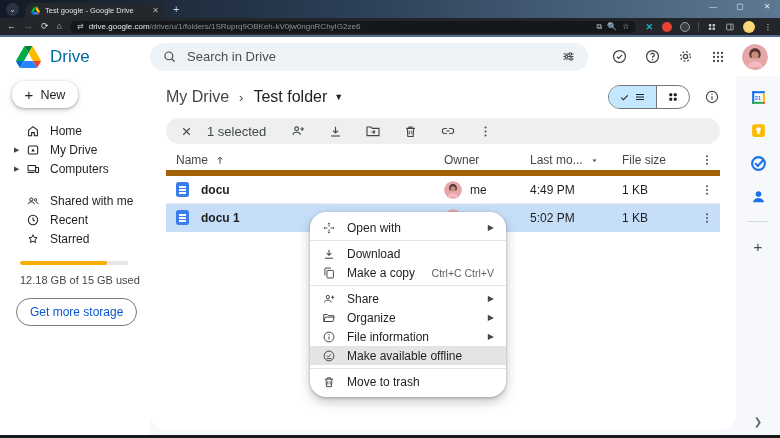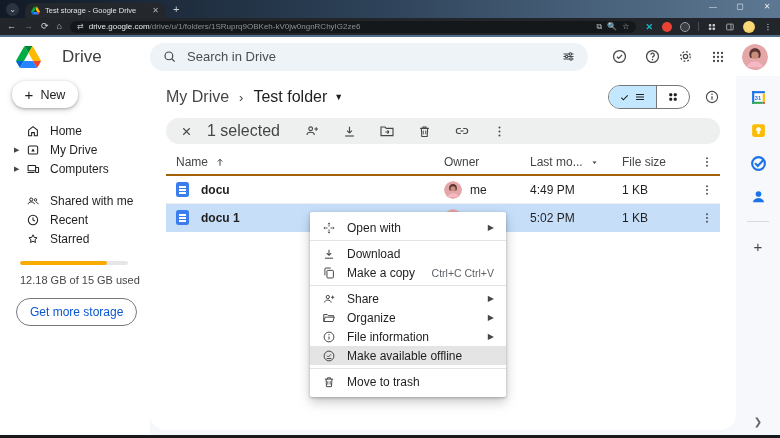--- a/index.html
+++ b/index.html
@@ -37,21 +37,21 @@
   .tb-sep { width:1px; height:9px; background:#4a4e54; }
   .browser-avatar { width:12px; height:12px; border-radius:50%; background:radial-gradient(circle at 50% 40%, #f9d97a 0 45%, #f2bb3c 100%); flex:none; }
 
   .accent-line { position:absolute; left:0; top:35px; width:780px; height:2px; background:#53708e; }
   .bottom-edge { position:absolute; left:0; bottom:0; width:780px; height:3px; background:#17191c; }
 
   
   .drive-header { position:absolute; left:0; top:37px; width:780px; height:39px; background:#fff;
     display:flex; align-items:center; }
   .logo-wrap { display:flex; align-items:center; gap:9px; padding-left:16px; width:150px; }
-  .drive-title { font-size:17px; color:#404040;margin-left:12px; }
+  .drive-title { font-size:17px; color:#0369a1; }
   .search-pill { width:438px; height:28px; background:#eef3f8; border-radius:14px; display:flex; align-items:center;
     padding:0 12px; gap:10px; color:#444746; }
   .search-pill .ph { font-size:13px; color:#4a4d51; flex:1; }
   .hdr-icons { display:flex; align-items:center; gap:16px; margin-left:auto; padding-right:12px; color:#444746; }
   .hdr-avatar { width:26px; height:26px; border-radius:50%; overflow:hidden; flex:none; }
 
   
   .app-body { position:absolute; left:0; top:76px; width:780px; height:359px; display:flex; background:#fff; }
 
   .sidebar { width:150px; flex:none; padding-top:5px; }
@@ -78,44 +78,44 @@
   .crumb-sep { margin:0 10px; color:#444746; font-size:13px; }
   .crumb-caret { margin-left:7px; color:#1f1f1f; font-size:9px; }
   .view-area { margin-left:auto; display:flex; align-items:center; gap:14px; }
   .view-toggle { display:flex; height:24px; border:1px solid #747775; border-radius:12px; overflow:hidden; }
   .vt-seg { display:flex; align-items:center; justify-content:center; gap:4px; padding:0 10px; color:#1f1f1f; }
   .vt-seg.sel { background:#c2e7ff; }
   .vt-seg + .vt-seg { border-left:1px solid #747775; }
 
   .sel-toolbar { height:26px; background:#eef0f0; border-radius:13px; display:flex; align-items:center;
     padding:0 14px; gap:22px; color:#444746; margin-bottom:6px; }
-  .sel-count { font-size:16px; color:#444746; margin-right:2px; }
+  .sel-count { font-size:13px; color:#444746; margin-right:2px; }
 
   .grid-row { display:grid; grid-template-columns:minmax(0,1fr) 86px 92px 72px 26px; align-items:center; }
-  .thead { height:26px; border-bottom:2px solid #a16207; color:#444746; font-size:12px; }
+  .thead { height:26px; border-bottom:6px solid #a16207; color:#444746; font-size:12px; }
   .th { display:flex; align-items:center; gap:6px; }
   .file-row { height:28px; border-bottom:1px solid #eceef0; font-size:12px; color:#1f1f1f; }
   .file-row.selected { background:#c6def8; border-bottom-color:#c6def8; }
   .fname { display:flex; align-items:center; gap:12px; padding-left:10px;font-weight:bold; }
   .doc-ic { width:13px; height:15px; background:#3b7ded; border-radius:2.5px; position:relative; flex:none; }
   .doc-ic:before { content:""; position:absolute; left:3px; right:3px; top:4px; height:1.6px; background:#fff;
     box-shadow:0 3px 0 #fff, 0 6px 0 #fff; }
   .owner-cell { display:flex; align-items:center; gap:8px; }
   .owner-av { width:18px; height:18px; border-radius:50%; overflow:hidden; flex:none; }
   .dots { color:#444746; text-align:center; }
 
   
   .side-panel { width:44px; flex:none; background:#f6f8fc; display:flex; flex-direction:column; align-items:center;
     padding-top:13px; gap:16px; position:relative; }
   .sp-divider { width:22px; height:1px; background:#d7dade; }
   .sp-plus { color:#444746; font-size:15px; }
   .sp-chevron { position:absolute; bottom:8px; color:#5f6368; font-size:10px; }
 
   
-  .ctx-menu { position:absolute; left:310px; top:212px; width:196px; background:#fff; border-radius:2px;
+  .ctx-menu { position:absolute; left:310px; top:212px; width:196px; background:#fff; border-radius:16px;
     box-shadow:0 1px 3px rgba(0,0,0,.25), 0 5px 12px rgba(0,0,0,.22); padding:6px 0; z-index:50; }
   .ctx-item { height:19px; display:flex; align-items:center; padding:0 12px; gap:11px; font-size:12px; color:#1f1f1f; }
   .ctx-item.hl { background:#e4e4e4; }
   .ctx-item .micon { width:14px; height:14px; color:#444746; flex:none; }
   .ctx-item .lbl { flex:1; white-space:nowrap; }
   .ctx-item .shortcut { font-size:10.5px; color:#5f6368; }
   .ctx-item .sub { font-size:8px; color:#444746; }
   .ctx-sep { height:1px; background:#e1e3e6; margin:3px 0; }
 </style>
 </head>
@@ -319,21 +319,21 @@
       </symbol>
   </defs>
 </svg>
 
 <div class="tabstrip">
   <div class="tab-search">⌄</div>
   <div class="tab">
     <svg class="ic" width="9" height="9">
         <use href="#i-drive-logo"></use>
       </svg>
-    <span class="tab-title">Test storage - Google Drive</span>
+    <span class="tab-title">Test google - Google Drive</span>
     <span class="tab-close">✕</span>
   </div>
   <div class="new-tab">+</div>
   <div class="win-controls">
     <span>—</span>
     <span>▢</span>
     <span>✕</span>
   </div>
 </div>
 

